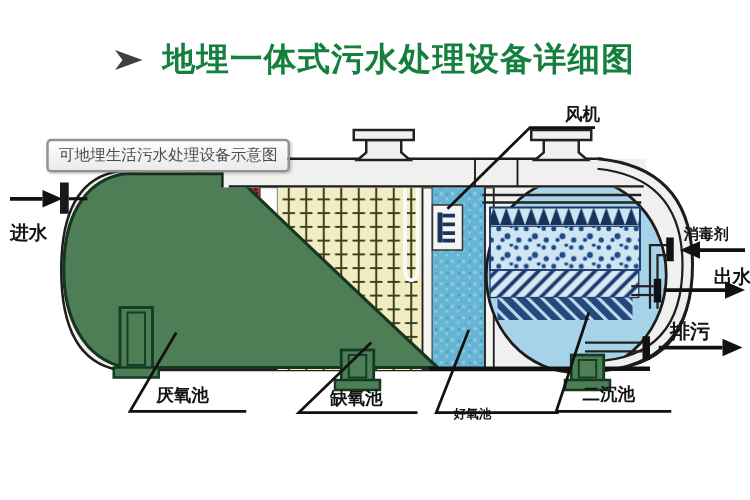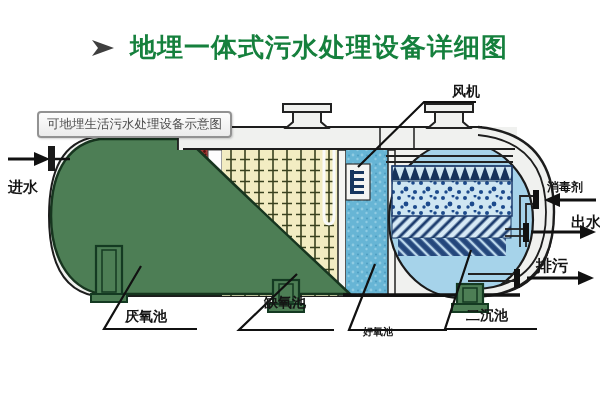--- a/index.html
+++ b/index.html
@@ -9,21 +9,21 @@
              align-items:center;gap:16px;}
   .title-text{font-size:26px;font-weight:700;color:#15803d;letter-spacing:1px;white-space:nowrap;}
   .diagram-svg{position:absolute;left:0;top:0;}
   .lbl{position:absolute;font-weight:700;color:#141414;white-space:nowrap;line-height:1;}
   .lbl-inlet{left:8px;top:137px;font-size:15px;margin-top:42px;}
   .lbl-fan{left:428px;top:84px;font-size:14px;margin-left:24px;}
   .lbl-disinfectant{left:547px;top:181px;font-size:12px;}
   .lbl-outlet{left:546px;top:214px;font-size:15px;padding-left:25px;}
   .lbl-drain{left:536px;top:258px;font-size:16px;}
   .lbl-anaerobic{left:125px;top:309px;font-size:14px;}
-  .lbl-anoxic{left:264px;top:295px;font-size:14px;}
+  .lbl-anoxic{left:264px;top:311px;font-size:14px;}
   .lbl-aerobic{left:363px;top:328px;font-size:10px;font-family:Liberation Mono, monospace;}
   .lbl-sed{left:466px;top:308px;font-size:14px;}
   .tooltip{position:absolute;left:37px;top:111px;padding:3px 8px;font-size:12.5px;color:#4c4c4c;
            background:linear-gradient(#fdfdfd,#ebebeb);border:2px solid #929292;border-radius:4px;
            box-shadow:1px 1px 2px rgba(0,0,0,.18);white-space:nowrap;z-index:5;}
 </style>
 </head>
 <body>
 
 <div class="stage">

